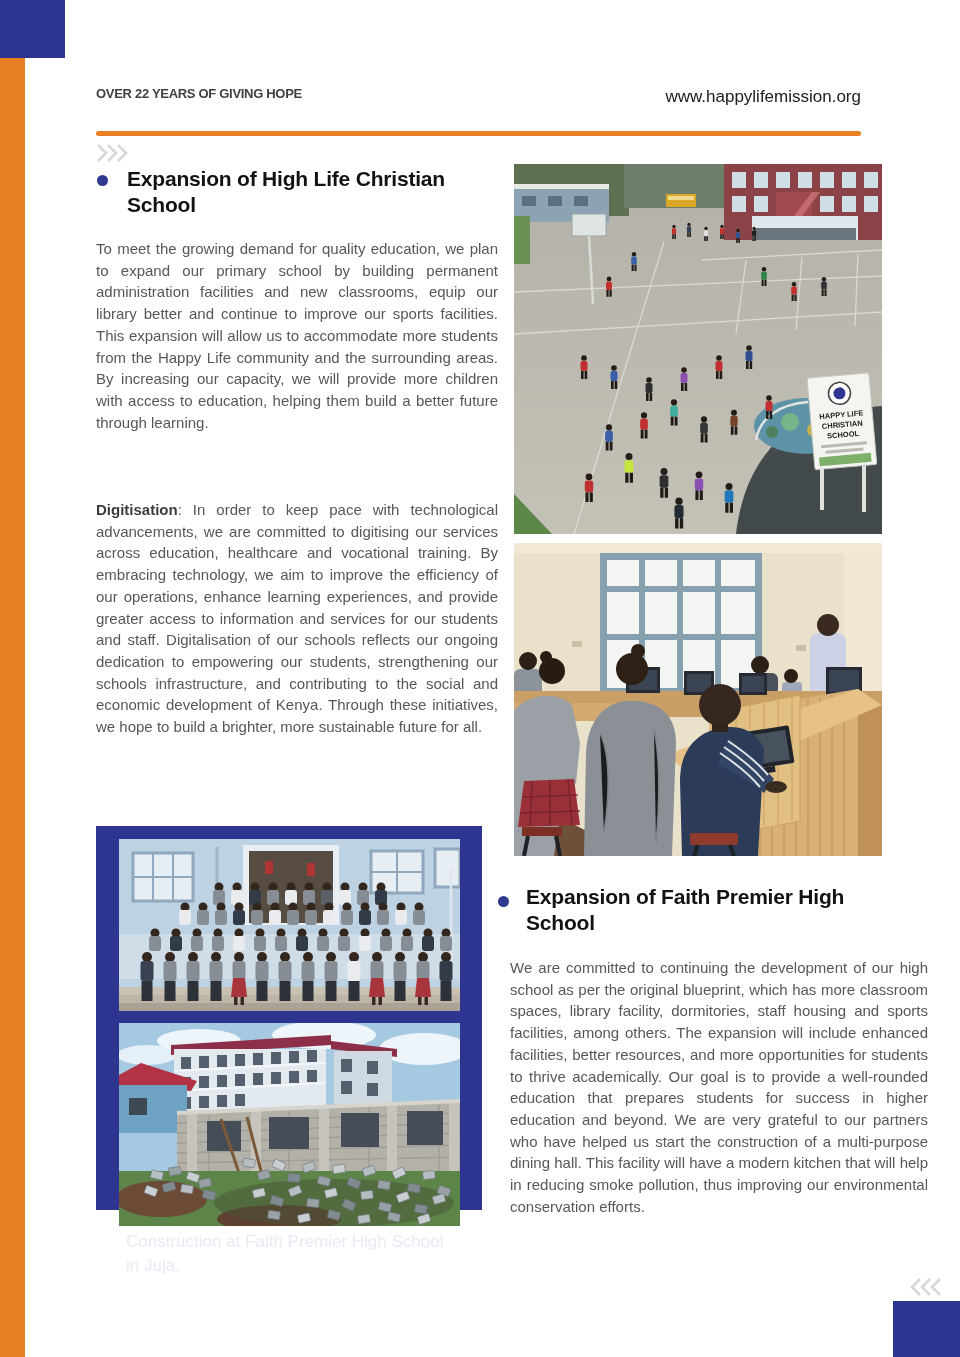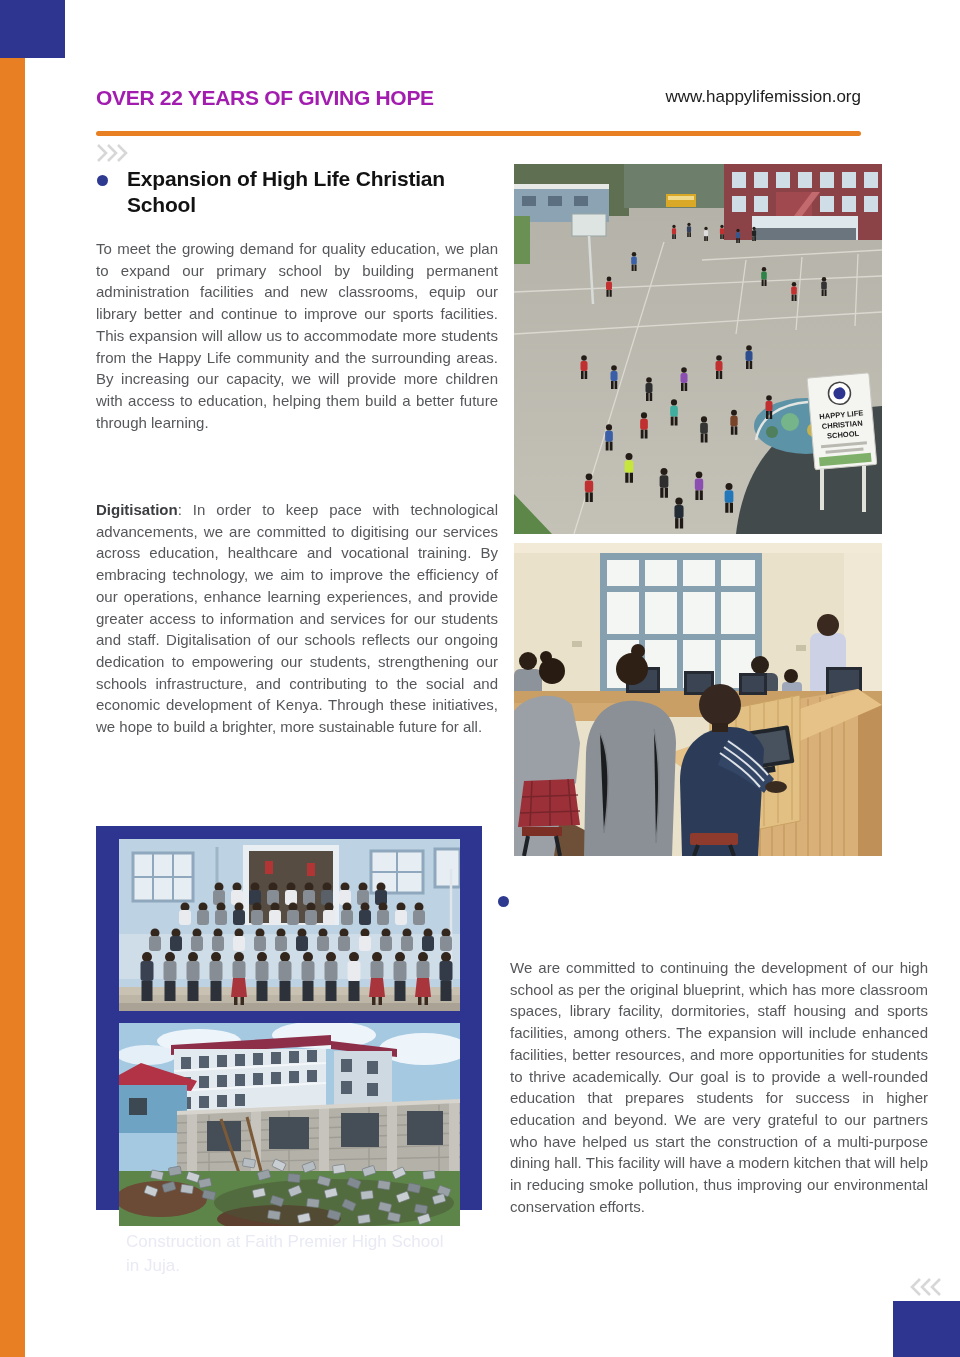--- a/index.html
+++ b/index.html
@@ -1,21 +1,21 @@
 <!DOCTYPE html>
 <html><head>
 <meta charset="utf-8">
 <style>
   html,body{margin:0;padding:0;background:#ffffff;}
   .page{position:relative;width:960px;height:1357px;background:#ffffff;overflow:hidden;
         font-family:"Liberation Sans",sans-serif;}
   .abs{position:absolute;}
   .corner{background:#2e3591;}
   .stripe{background:#e87f22;}
-  .tagline{font-size:21px;font-weight:800;letter-spacing:-0.3px;color:#a21caf;white-space:nowrap;}
+  .tagline{font-size:13px;font-weight:800;letter-spacing:-0.3px;color:#404040;white-space:nowrap;}
   .website{font-size:17px;color:#202020;white-space:nowrap;margin-left:40px;}
   .divider{background:#e87f22;height:5px;border-radius:3px;}
   .bullet{width:11px;height:11px;border-radius:50%;background:#2e3a8f;}
   h2.sec{margin:0;font-size:21px;line-height:26px;font-weight:800;letter-spacing:-0.2px;color:#121212;}
   p.body{margin:0;font-size:15px;line-height:21.7px;color:#56575a;text-align:justify;text-justify:inter-word;}
   p.body b{color:#3c3d40;font-weight:700;}
   .panel{background:#2e3591;}
   .caption{font-size:17px;line-height:24px;color:#e9eaf4;}
   .photo{display:block;}
   svg{display:block;}
@@ -502,20 +502,21 @@
           <use href="#stn" transform="translate(86,160) rotate(-12)" fill="#99a1a7"></use>
           <use href="#stn" transform="translate(32,168) rotate(20)" fill="#c9ced2"></use>
           <use href="#stn" transform="translate(90,172) rotate(14)" fill="#828a91"></use>
       </g>
     </svg>
 
     <div class="abs caption" style="left:30px;top:404px;width:325px;">Construction at Faith Premier High School in Juja.</div>
   </div>
 
   <div class="abs bullet" style="left:498px;top:896px;"></div>
+  <h2 class="abs sec" style="left:526px;top:884px;width:365px;">Expansion of Faith Premier High School</h2>
 
   <p class="body abs" style="left:510px;top:957px;width:418px;">We are committed to continuing the development of our high school as per the original blueprint, which has more classroom spaces, library facility, dormitories, staff housing and sports facilities, among others. The expansion will include enhanced facilities, better resources, and more opportunities for students to thrive academically. Our goal is to provide a well-rounded education that prepares students for success in higher education and beyond. We are very grateful to our partners who have helped us start the construction of a multi-purpose dining hall. This facility will have a modern kitchen that will help in reducing smoke pollution, thus improving our environmental conservation efforts.</p>
 
   <svg class="abs" style="left:903px;top:1277px;" width="40" height="20" viewBox="0 0 40 20">
     <g fill="none" stroke="#d7d7d7" stroke-width="2.6">
       <path d="M37,2 L29,10 L37,18"></path>
         <path d="M27,2 L19,10 L27,18"></path>
         <path d="M17,2 L9,10 L17,18"></path>
     </g>
   </svg>

